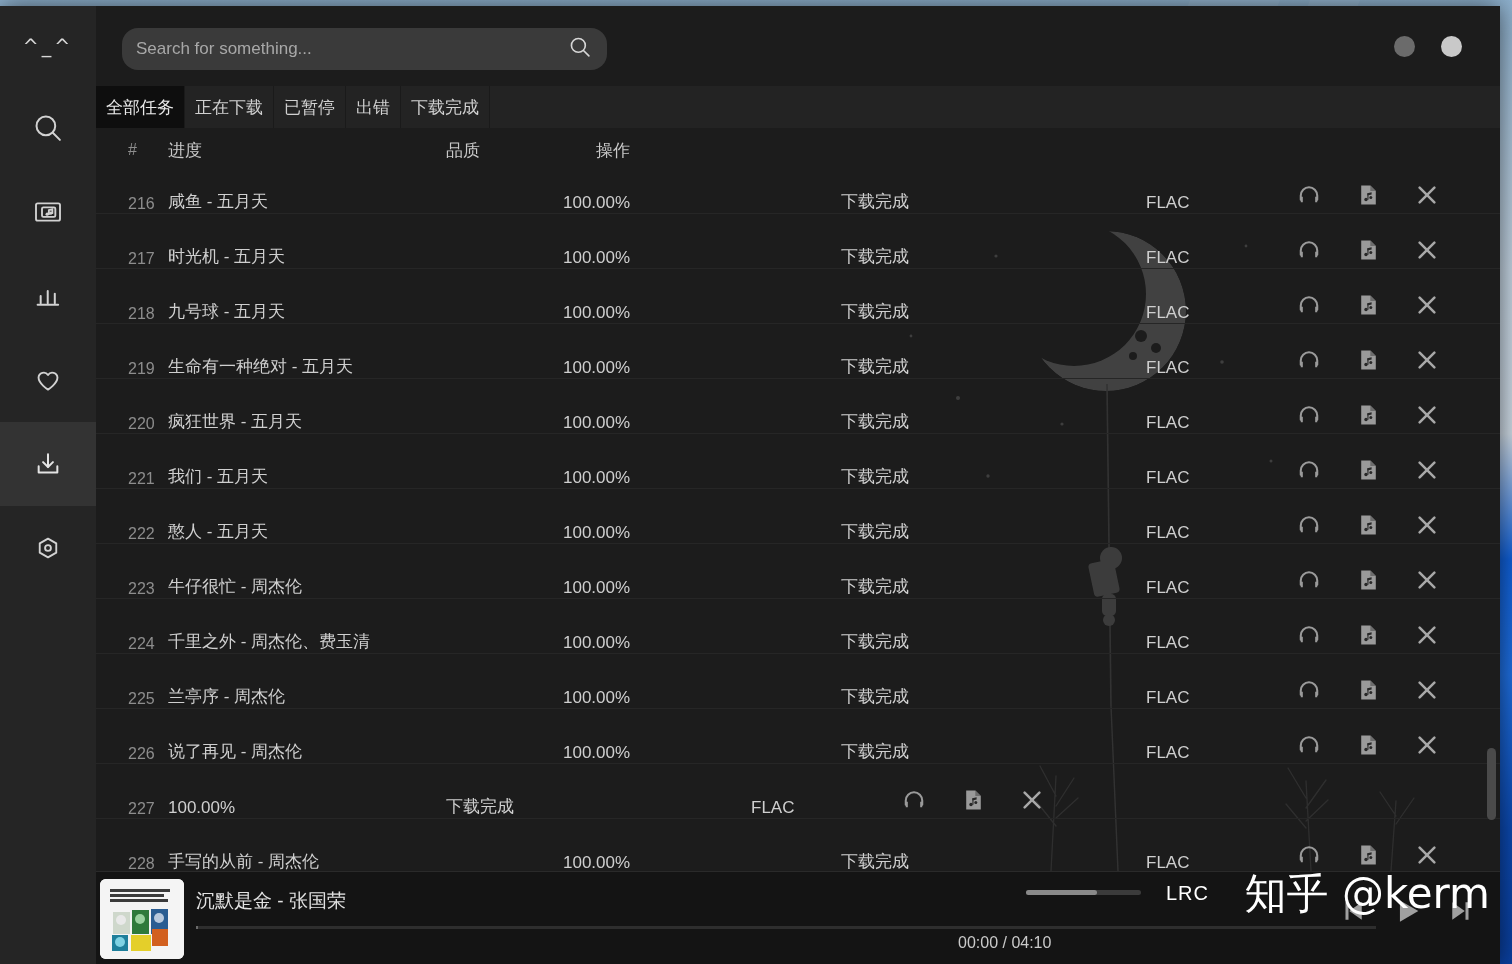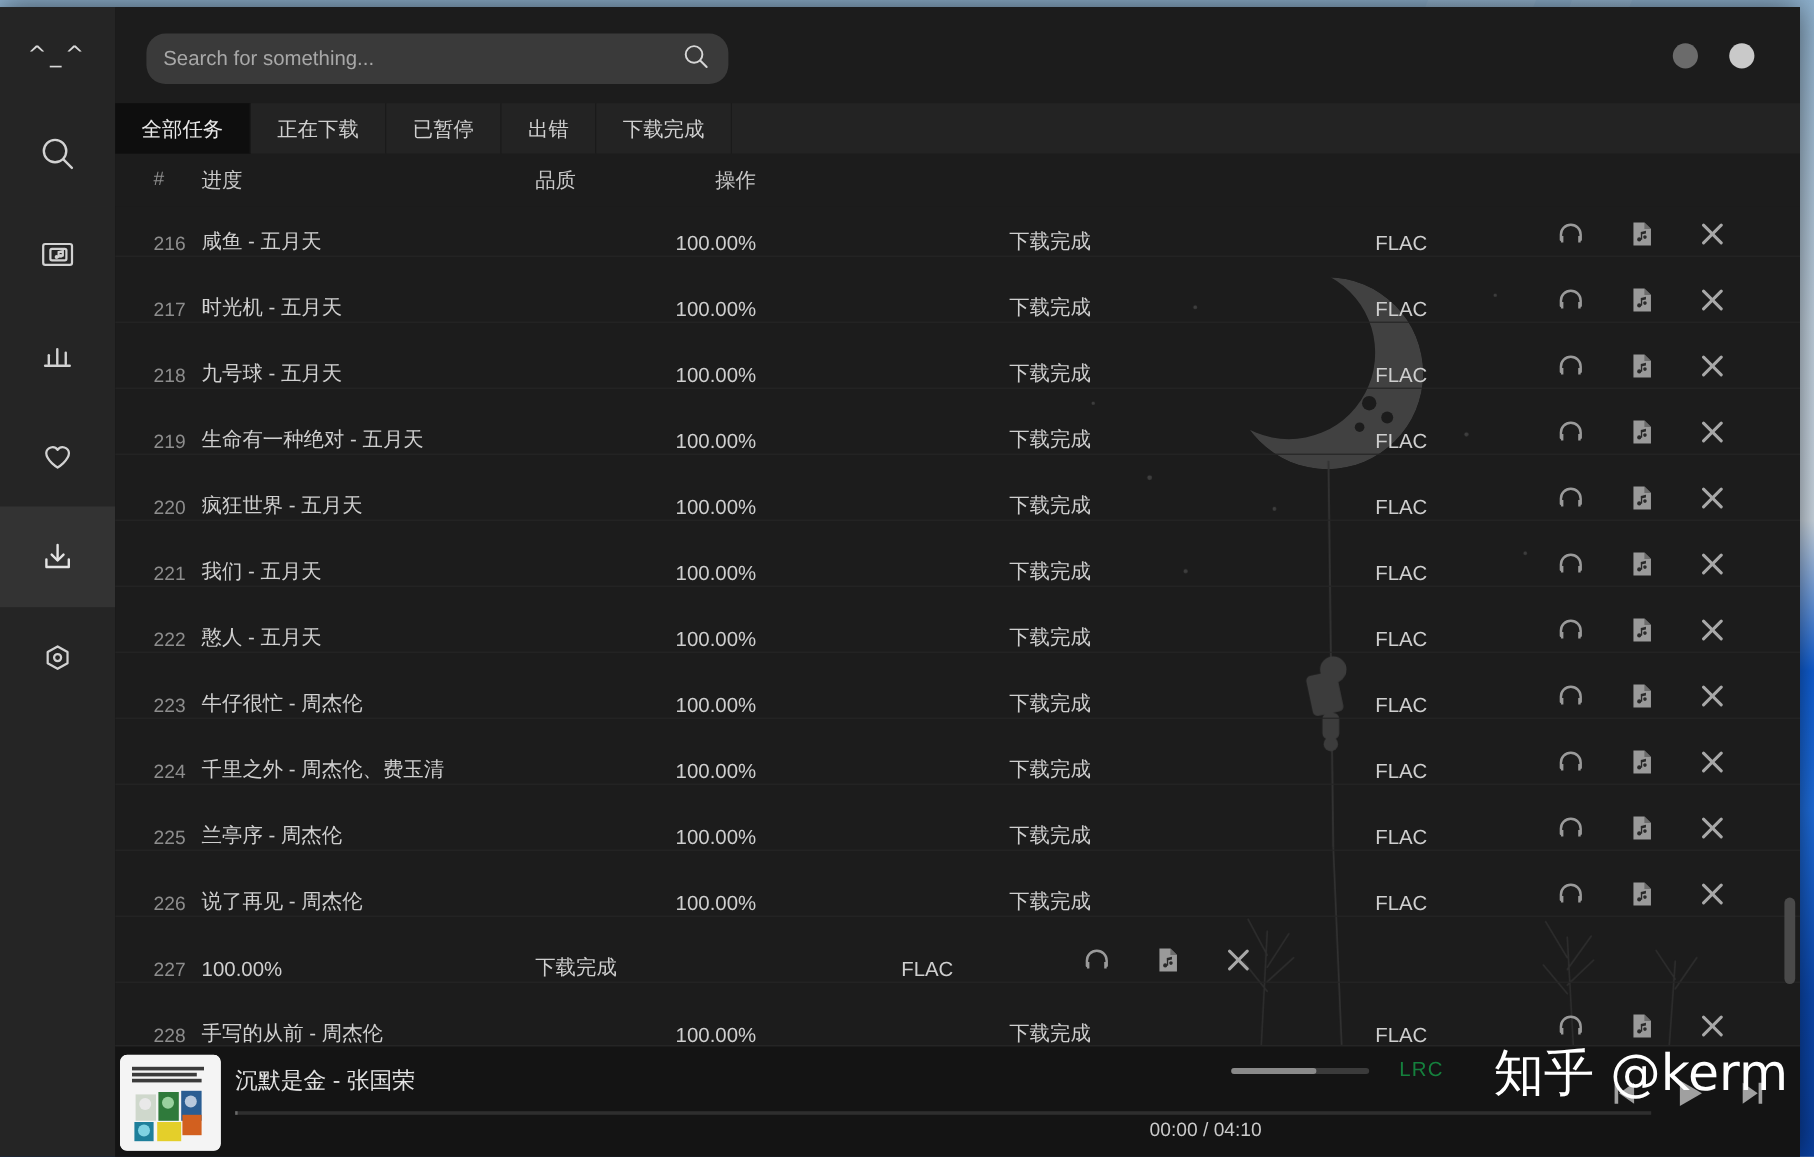--- a/index.html
+++ b/index.html
@@ -90,21 +90,21 @@
   
   #tabs {
     position: relative;
     display: flex; align-items: stretch;
     height: 42px;
     background: #1c1c1c;
     padding-left: 0;
   }
   .tab {
     display: flex; align-items: center; justify-content: center;
-    padding: 0 22px;
+    padding: 0 10px;
     color: #d0d0d0; font-size: 17px;
     background: #232323;
     border-right: 1px solid #1a1a1a;
     cursor: pointer;
     white-space: nowrap;
   }
   .tab.active { background: #0e0e0e; color: #eaeaea; }
   .tab-fill { flex: 1; background: #232323; }
 
   
@@ -170,21 +170,21 @@
     width: 1180px; height: 3px; background: #2e2e2e;
   }
   #np-progress i { display:block; height:100%; width: 0.2%; background: #6a6a6a; }
   #vol {
     position: absolute; left: 930px; top: 18px;
     width: 115px; height: 5px; background: #3b3b3b; border-radius: 3px;
   }
   #vol i { display:block; height:100%; width: 62%; background: #8a8a8a; border-radius: 3px;}
   #lrc {
     position: absolute; left: 1070px; top: 10px;
-    color: #15803d; font-size: 17px; letter-spacing: 1px; cursor: pointer;
+    color: #ffffff; font-size: 20px; letter-spacing: 1px; cursor: pointer;
   }
   #times {
     position: absolute; left: 862px; top: 62px;
     color: #cacaca; font-size: 16px;
   }
   #transport {
     position: absolute; right: 22px; top: 22px;
     display: flex; align-items: center; gap: 18px;
   }
   .tbtn { cursor: pointer; opacity: .85; display:block; }

